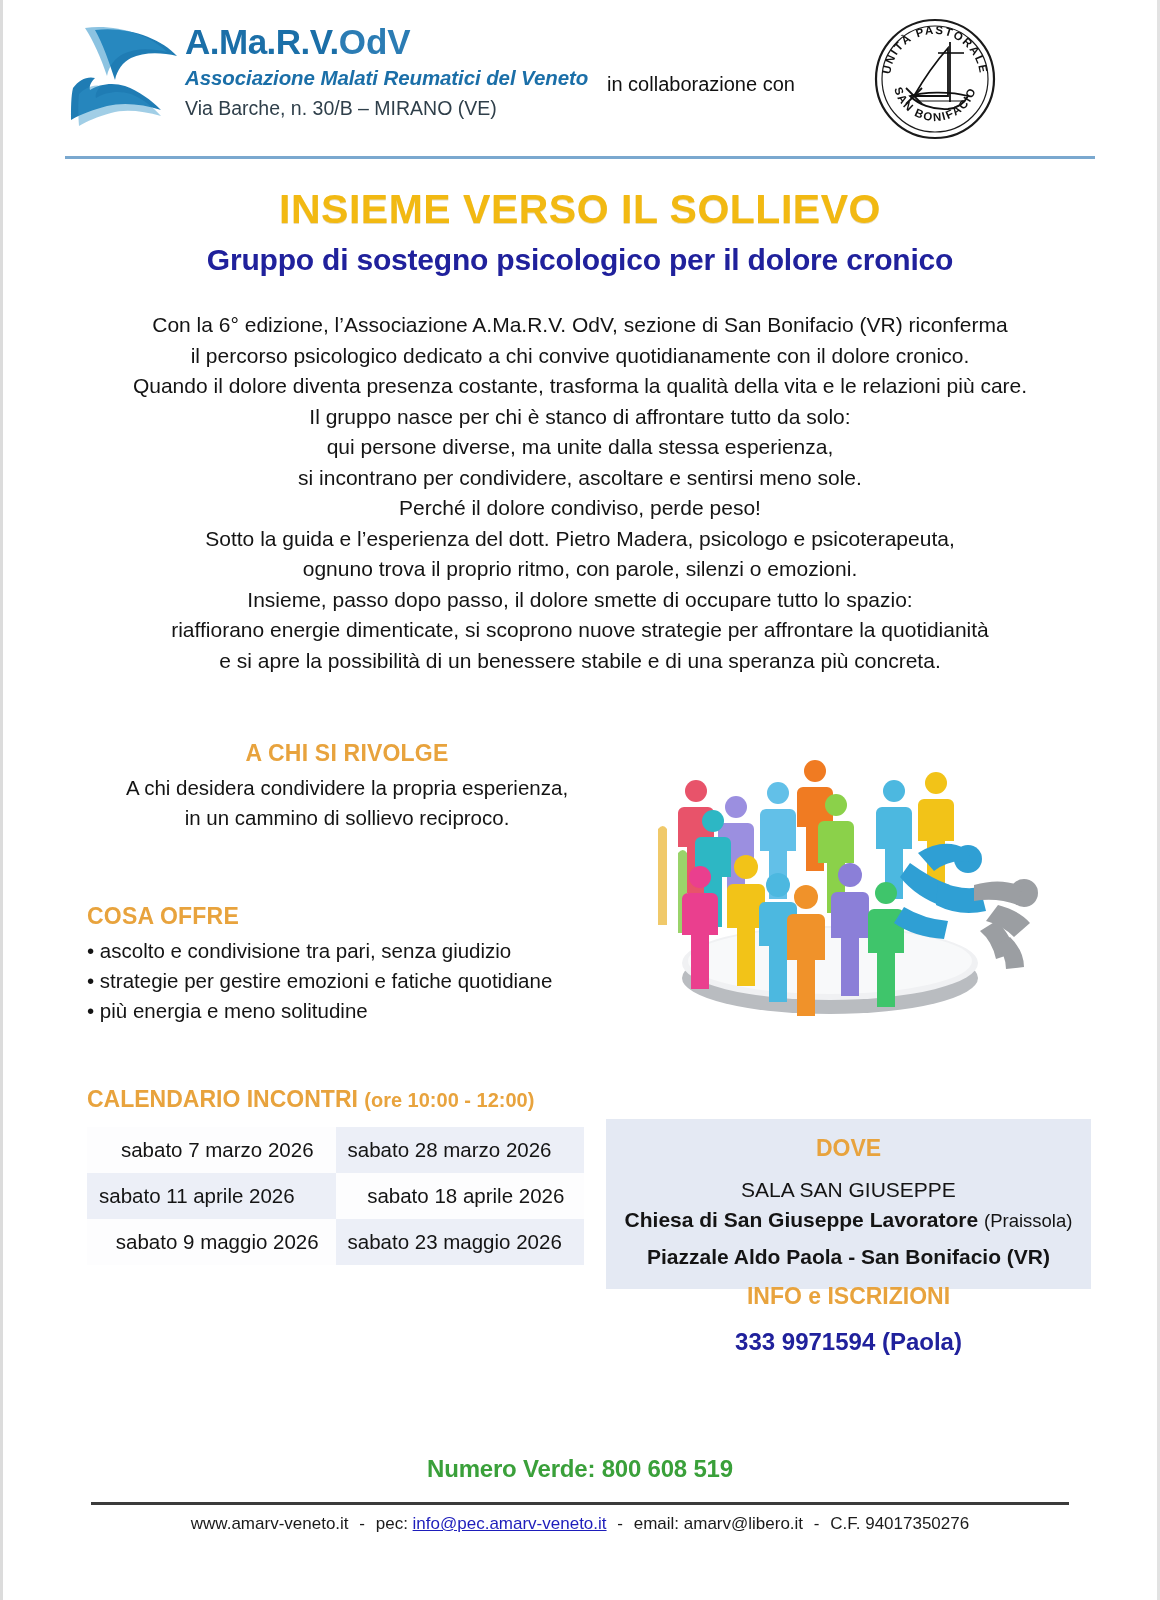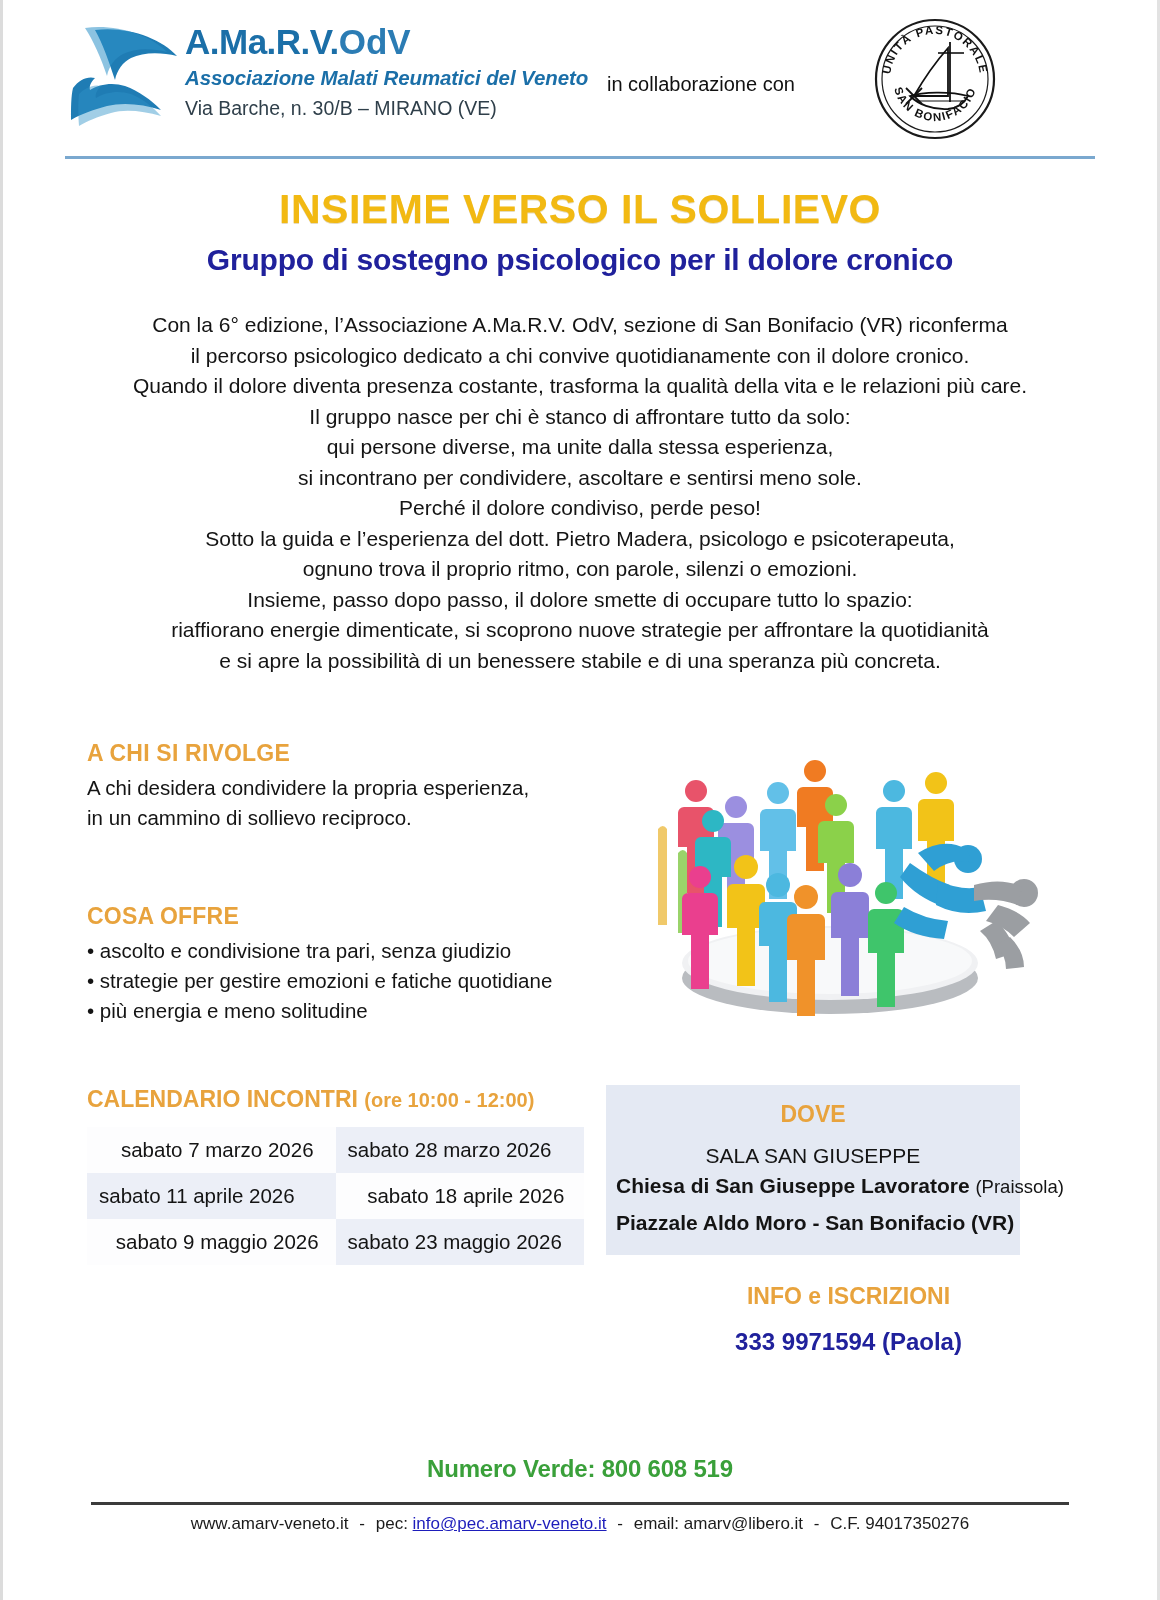--- a/index.html
+++ b/index.html
@@ -72,21 +72,21 @@
   }
   .body-text div{white-space:nowrap;}
 
   
   .sec-head{
     font-size:23px;font-weight:bold;color:#e8a33d;letter-spacing:0.2px;
   }
   .sec-body{
     font-size:20.5px;line-height:30px;color:#141414;margin-top:6px;
   }
-  #rivolge{position:absolute;left:84px;top:740px;width:520px;}
+  #rivolge{position:absolute;left:84px;top:740px;width:520px;text-align:center;}
   #offre{position:absolute;left:84px;top:903px;width:520px;}
 
   
   .illus{position:absolute;left:615px;top:735px;width:430px;height:285px;}
 
   
   #calendar{position:absolute;left:84px;top:1086px;width:500px;}
   .cal-head{
     font-size:23px;font-weight:bold;color:#e8a33d;margin-bottom:14px;
     white-space:nowrap;
@@ -95,21 +95,21 @@
   .cal-table{border-collapse:collapse;width:497px;}
   .cal-table td{
     font-size:20.5px;color:#141414;padding:11px 0 11px 12px;
     width:50%;white-space:nowrap;
   }
   .cal-table td.shaded{background:#eceff7;}
   .cal-table td.plain{background:#fdfdfe;text-align:center;}
 
   
   #dove{
-    position:absolute;left:603px;top:1085px;width:414px;
+    position:absolute;left:603px;top:1119px;width:485px;
     background:#e4e9f3;padding:16px 10px 20px 10px;box-sizing:border-box;
     text-align:center;
   }
   .dove-head{font-size:23px;font-weight:bold;color:#e8a33d;}
   .dove-l1{font-size:21px;color:#141414;margin-top:16px;}
   .dove-l2{font-size:21px;font-weight:bold;color:#141414;margin-top:6px;white-space:nowrap;}
   .dove-l2 .paren{font-weight:normal;font-size:18.5px;}
   .dove-l3{font-size:21px;font-weight:bold;color:#141414;margin-top:13px;white-space:nowrap;}
 
   
@@ -333,21 +333,21 @@
       </table>
   </div>
 
   <div id="dove">
     <div class="dove-head">DOVE</div>
     <div class="dove-l1">SALA SAN GIUSEPPE</div>
     <div class="dove-l2">
       <span>Chiesa di San Giuseppe Lavoratore</span>
       <span class="paren">(Praissola)</span>
     </div>
-    <div class="dove-l3">Piazzale Aldo Moro - San Bonifacio (VR)</div>
+    <div class="dove-l3">Piazzale Aldo Paola - San Bonifacio (VR)</div>
   </div>
 
   <div id="info">
     <div class="info-head">INFO e ISCRIZIONI</div>
     <div class="info-phone">333 9971594 (Paola)</div>
   </div>
 
   <div class="verde">Numero Verde: 800 608 519</div>
   <div class="foot-rule"></div>
   <div class="footline">

